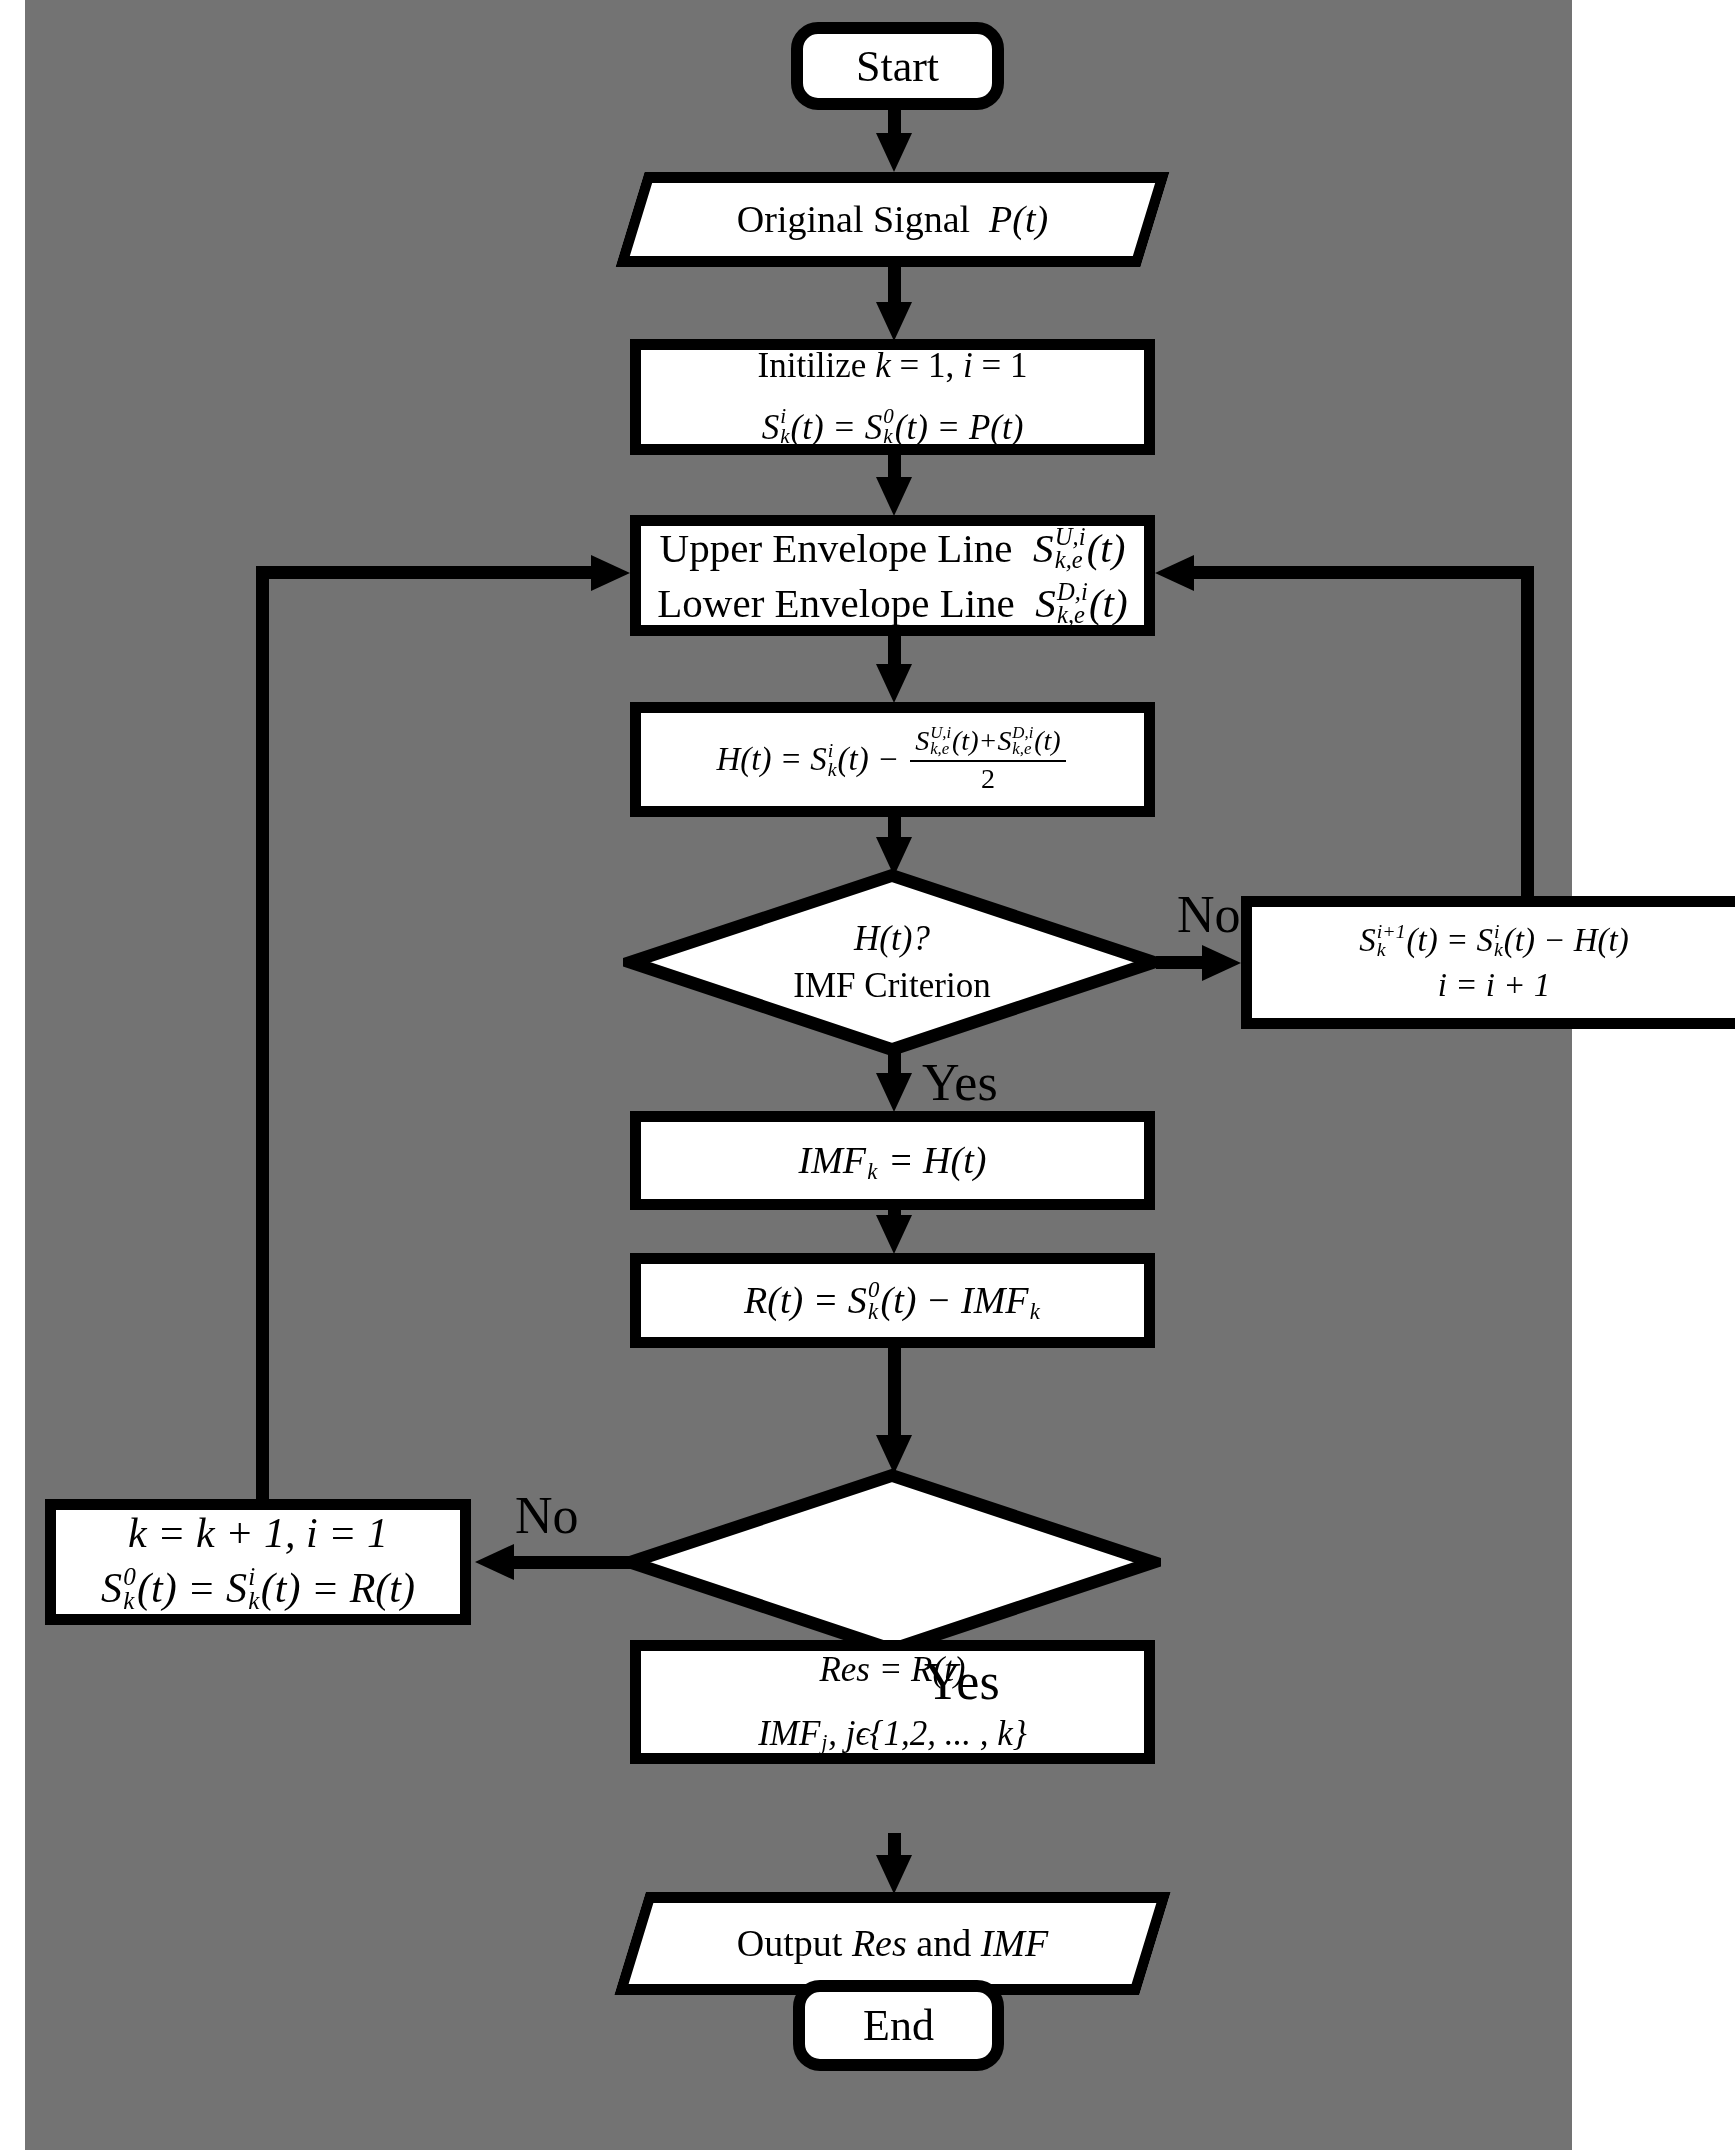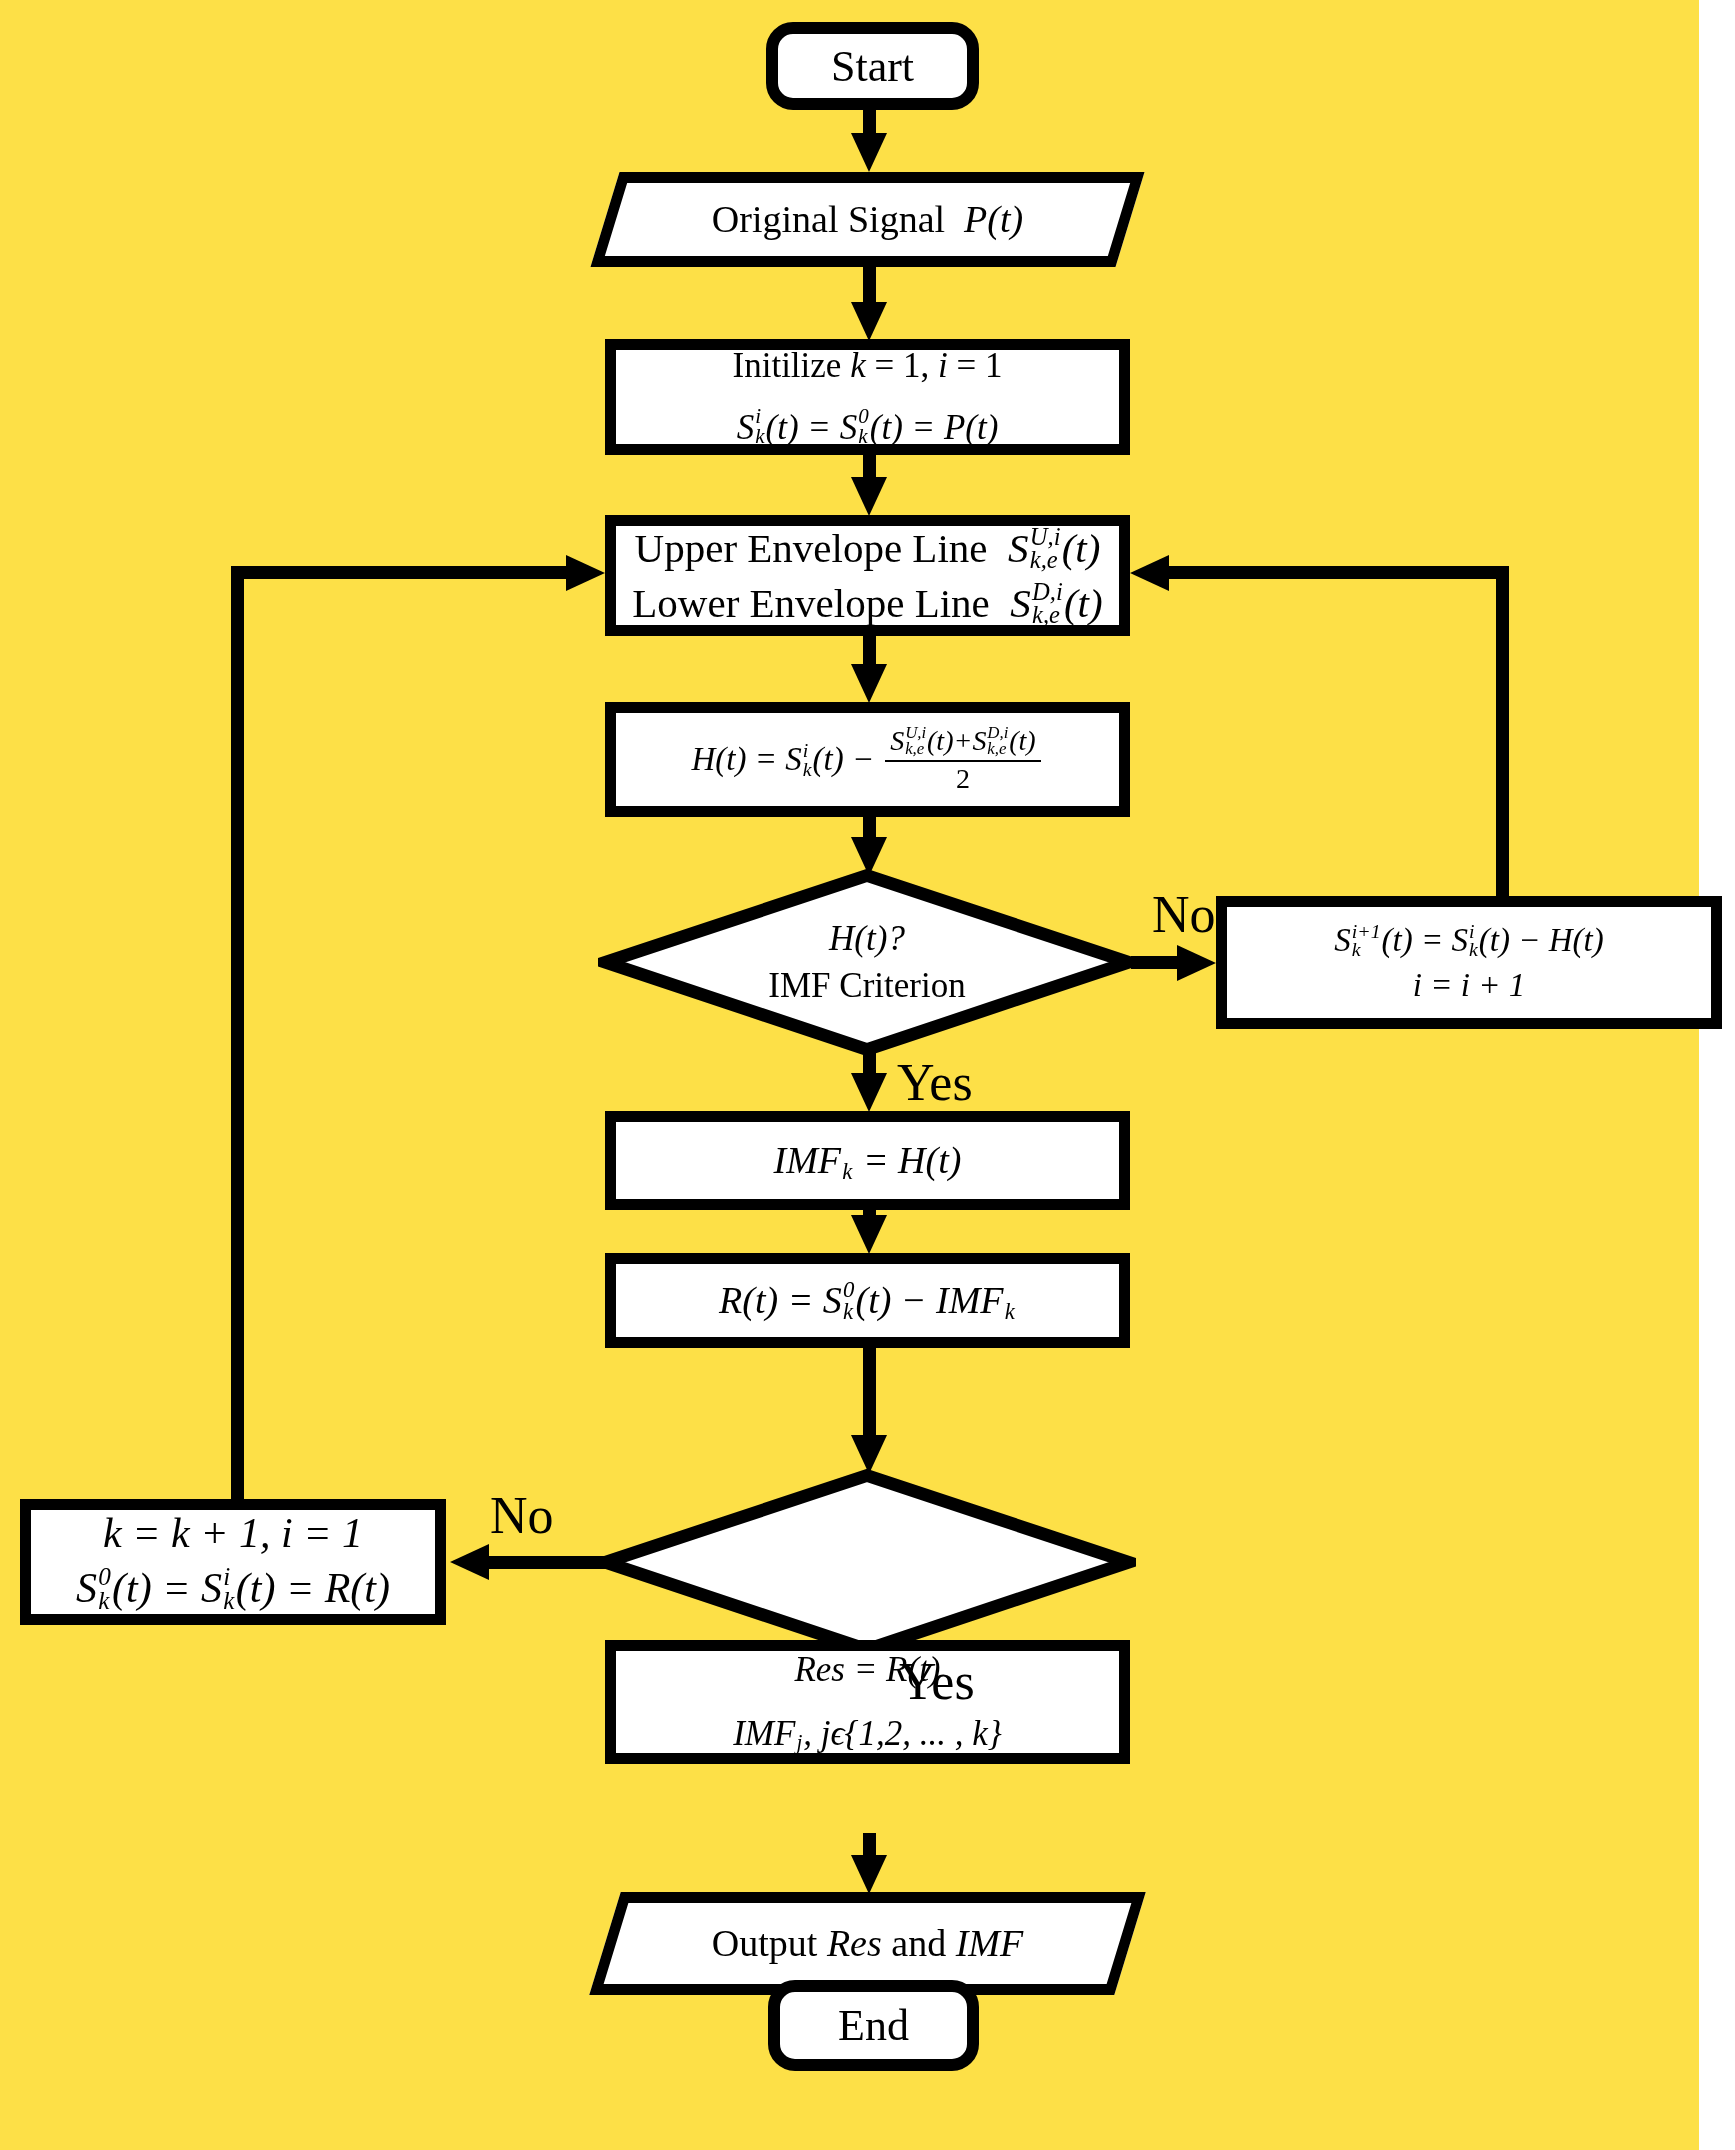--- a/index.html
+++ b/index.html
@@ -1,18 +1,18 @@
 <!DOCTYPE html>
 <html style="font-size:8.5px"><head>
 <meta charset="utf-8">
 <style>
   html,body { margin:0; padding:0; background:#fff; }
   #canvas {
-    position:relative; width:1699px; height:2151px; background:#fde047;
-    font-family:"Liberation Serif","DejaVu Serif",serif; color:#000;
+    position:relative; width:1547px; height:2151px; background:#737373;
+    font-family:"Liberation Serif","DejaVu Serif",serif; color:#000;margin-left:25px;
   }
   .node {
     position:absolute; box-sizing:border-box; background:#fff;
     border:11.7px solid #000; display:flex; flex-direction:column;
     align-items:center; justify-content:center; text-align:center; z-index:3;
   }
   .terminal { border-radius:27px; border-width:12.8px; }
   .para {
     position:absolute; box-sizing:border-box; background:#fff;
     border:11.7px solid #000; transform:skewX(-17deg); z-index:3;

